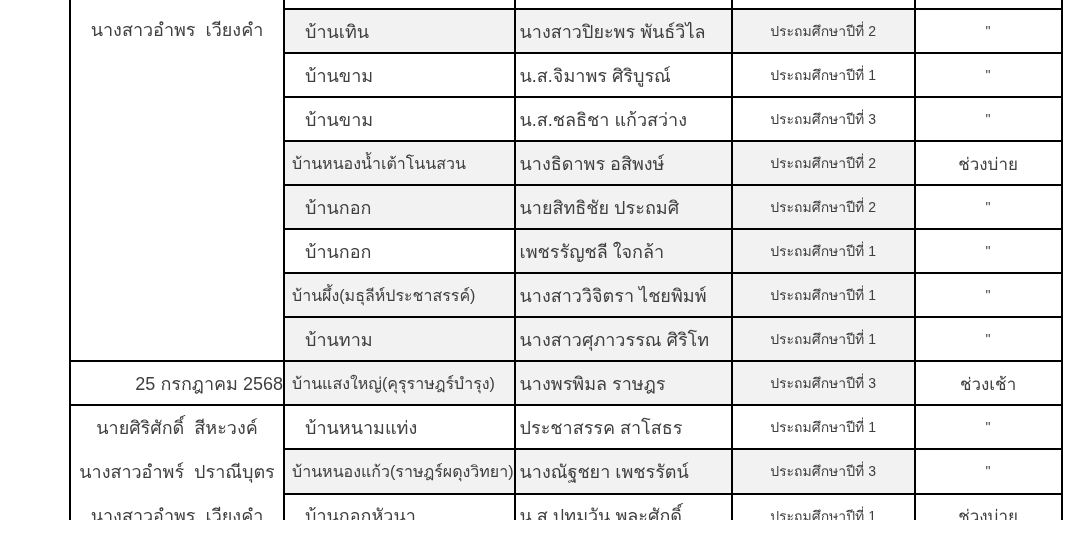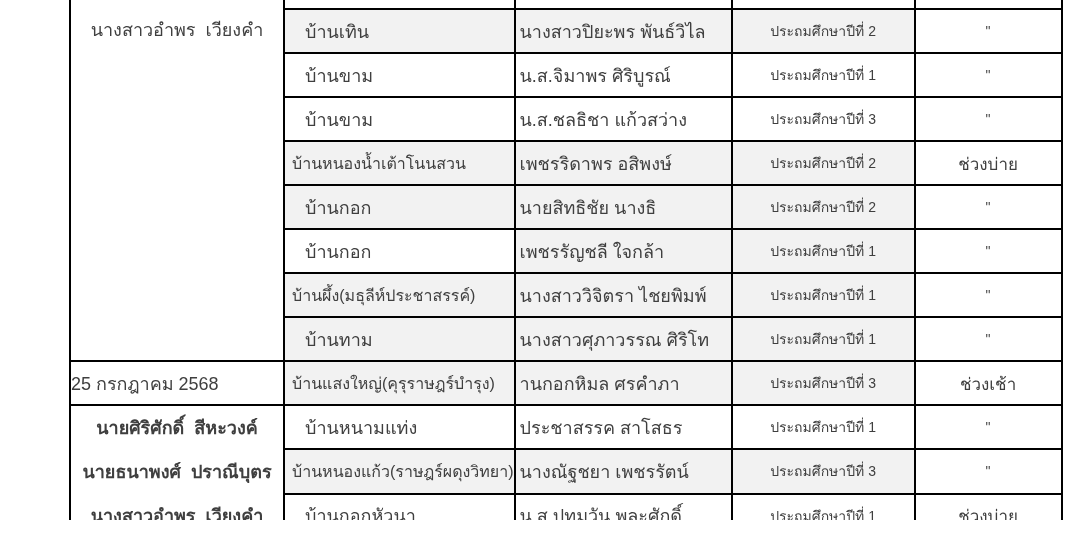--- a/index.html
+++ b/index.html
@@ -11,23 +11,23 @@
   tr.partial td{border-top:none;height:8px;}
   tr.r{height:44px;}
   td.school{text-align:left;padding-left:20px;}
   td.teacher{text-align:left;padding-left:4px;}
   td.grade{text-align:center;font-size:14px;}
   td.session{text-align:center;font-size:17px;}
   td.small{font-size:16px;padding-left:7px;}
   td.g{background:#f2f2f2;}
   .ditto{font-size:14px;color:#4a4a4a;}
   td.supervisor-top{border-top:none;vertical-align:top;text-align:center;padding-top:15px;word-spacing:5px;}
-  td.date-cell{text-align:left;}
+  td.date-cell{text-align:right;}
   td.supervisors-bottom{vertical-align:top;text-align:center;border-bottom:none;word-spacing:5px;}
-  .nameline{height:44px;line-height:44px;font-weight:bold;}
+  .nameline{height:44px;line-height:44px;}
   .pdiv{position:absolute;left:207px;top:0;width:2px;height:10px;background:#000;}
 </style>
 </head>
 <body>
 
 <div class="page">
   <div class="pdiv"></div>
 
   <table class="sched">
     <colgroup>
@@ -63,28 +63,28 @@
 
     <tr class="r">
       <td class="school">บ้านขาม</td>
       <td class="teacher">น.ส.ชลธิชา แก้วสว่าง</td>
       <td class="grade">ประถมศึกษาปีที่ 3</td>
       <td class="session"><span class="ditto">"</span></td>
     </tr>
 
     <tr class="r">
       <td class="school small g">บ้านหนองน้ำเต้าโนนสวน</td>
-      <td class="teacher g">เพชรริดาพร อสิพงษ์</td>
+      <td class="teacher g">นางธิดาพร อสิพงษ์</td>
       <td class="grade g">ประถมศึกษาปีที่ 2</td>
       <td class="session">ช่วงบ่าย</td>
     </tr>
 
     <tr class="r">
       <td class="school g">บ้านกอก</td>
-      <td class="teacher g">นายสิทธิชัย นางธิ</td>
+      <td class="teacher g">นายสิทธิชัย ประถมศิ</td>
       <td class="grade g">ประถมศึกษาปีที่ 2</td>
       <td class="session"><span class="ditto">"</span></td>
     </tr>
 
     <tr class="r">
       <td class="school">บ้านกอก</td>
       <td class="teacher g">เพชรรัญชลี ใจกล้า</td>
       <td class="grade g">ประถมศึกษาปีที่ 1</td>
       <td class="session"><span class="ditto">"</span></td>
     </tr>
@@ -99,29 +99,29 @@
     <tr class="r">
       <td class="school g">บ้านทาม</td>
       <td class="teacher g">นางสาวศุภาวรรณ ศิริโท</td>
       <td class="grade g">ประถมศึกษาปีที่ 1</td>
       <td class="session"><span class="ditto">"</span></td>
     </tr>
 
     <tr class="r">
       <td class="date-cell">25 กรกฎาคม 2568</td>
       <td class="school small g">บ้านแสงใหญ่(คุรุราษฎร์บำรุง)</td>
-      <td class="teacher g">านกอกหิมล ศรคำภา</td>
+      <td class="teacher g">นางพรพิมล ราษฎร</td>
       <td class="grade g">ประถมศึกษาปีที่ 3</td>
       <td class="session">ช่วงเช้า</td>
     </tr>
 
     <tr class="r">
       <td class="supervisors-bottom" rowspan="3">
         <div class="nameline">นายศิริศักดิ์ สีหะวงค์</div>
-        <div class="nameline">นายธนาพงศ์ ปราณีบุตร</div>
+        <div class="nameline">นางสาวอำพร์ ปราณีบุตร</div>
         <div class="nameline">นางสาวอำพร เวียงคำ</div>
       </td>
       <td class="school">บ้านหนามแท่ง</td>
       <td class="teacher">ประชาสรรค สาโสธร</td>
       <td class="grade">ประถมศึกษาปีที่ 1</td>
       <td class="session"><span class="ditto">"</span></td>
     </tr>
 
     <tr class="r">
       <td class="school small g">บ้านหนองแก้ว(ราษฎร์ผดุงวิทยา)</td>

